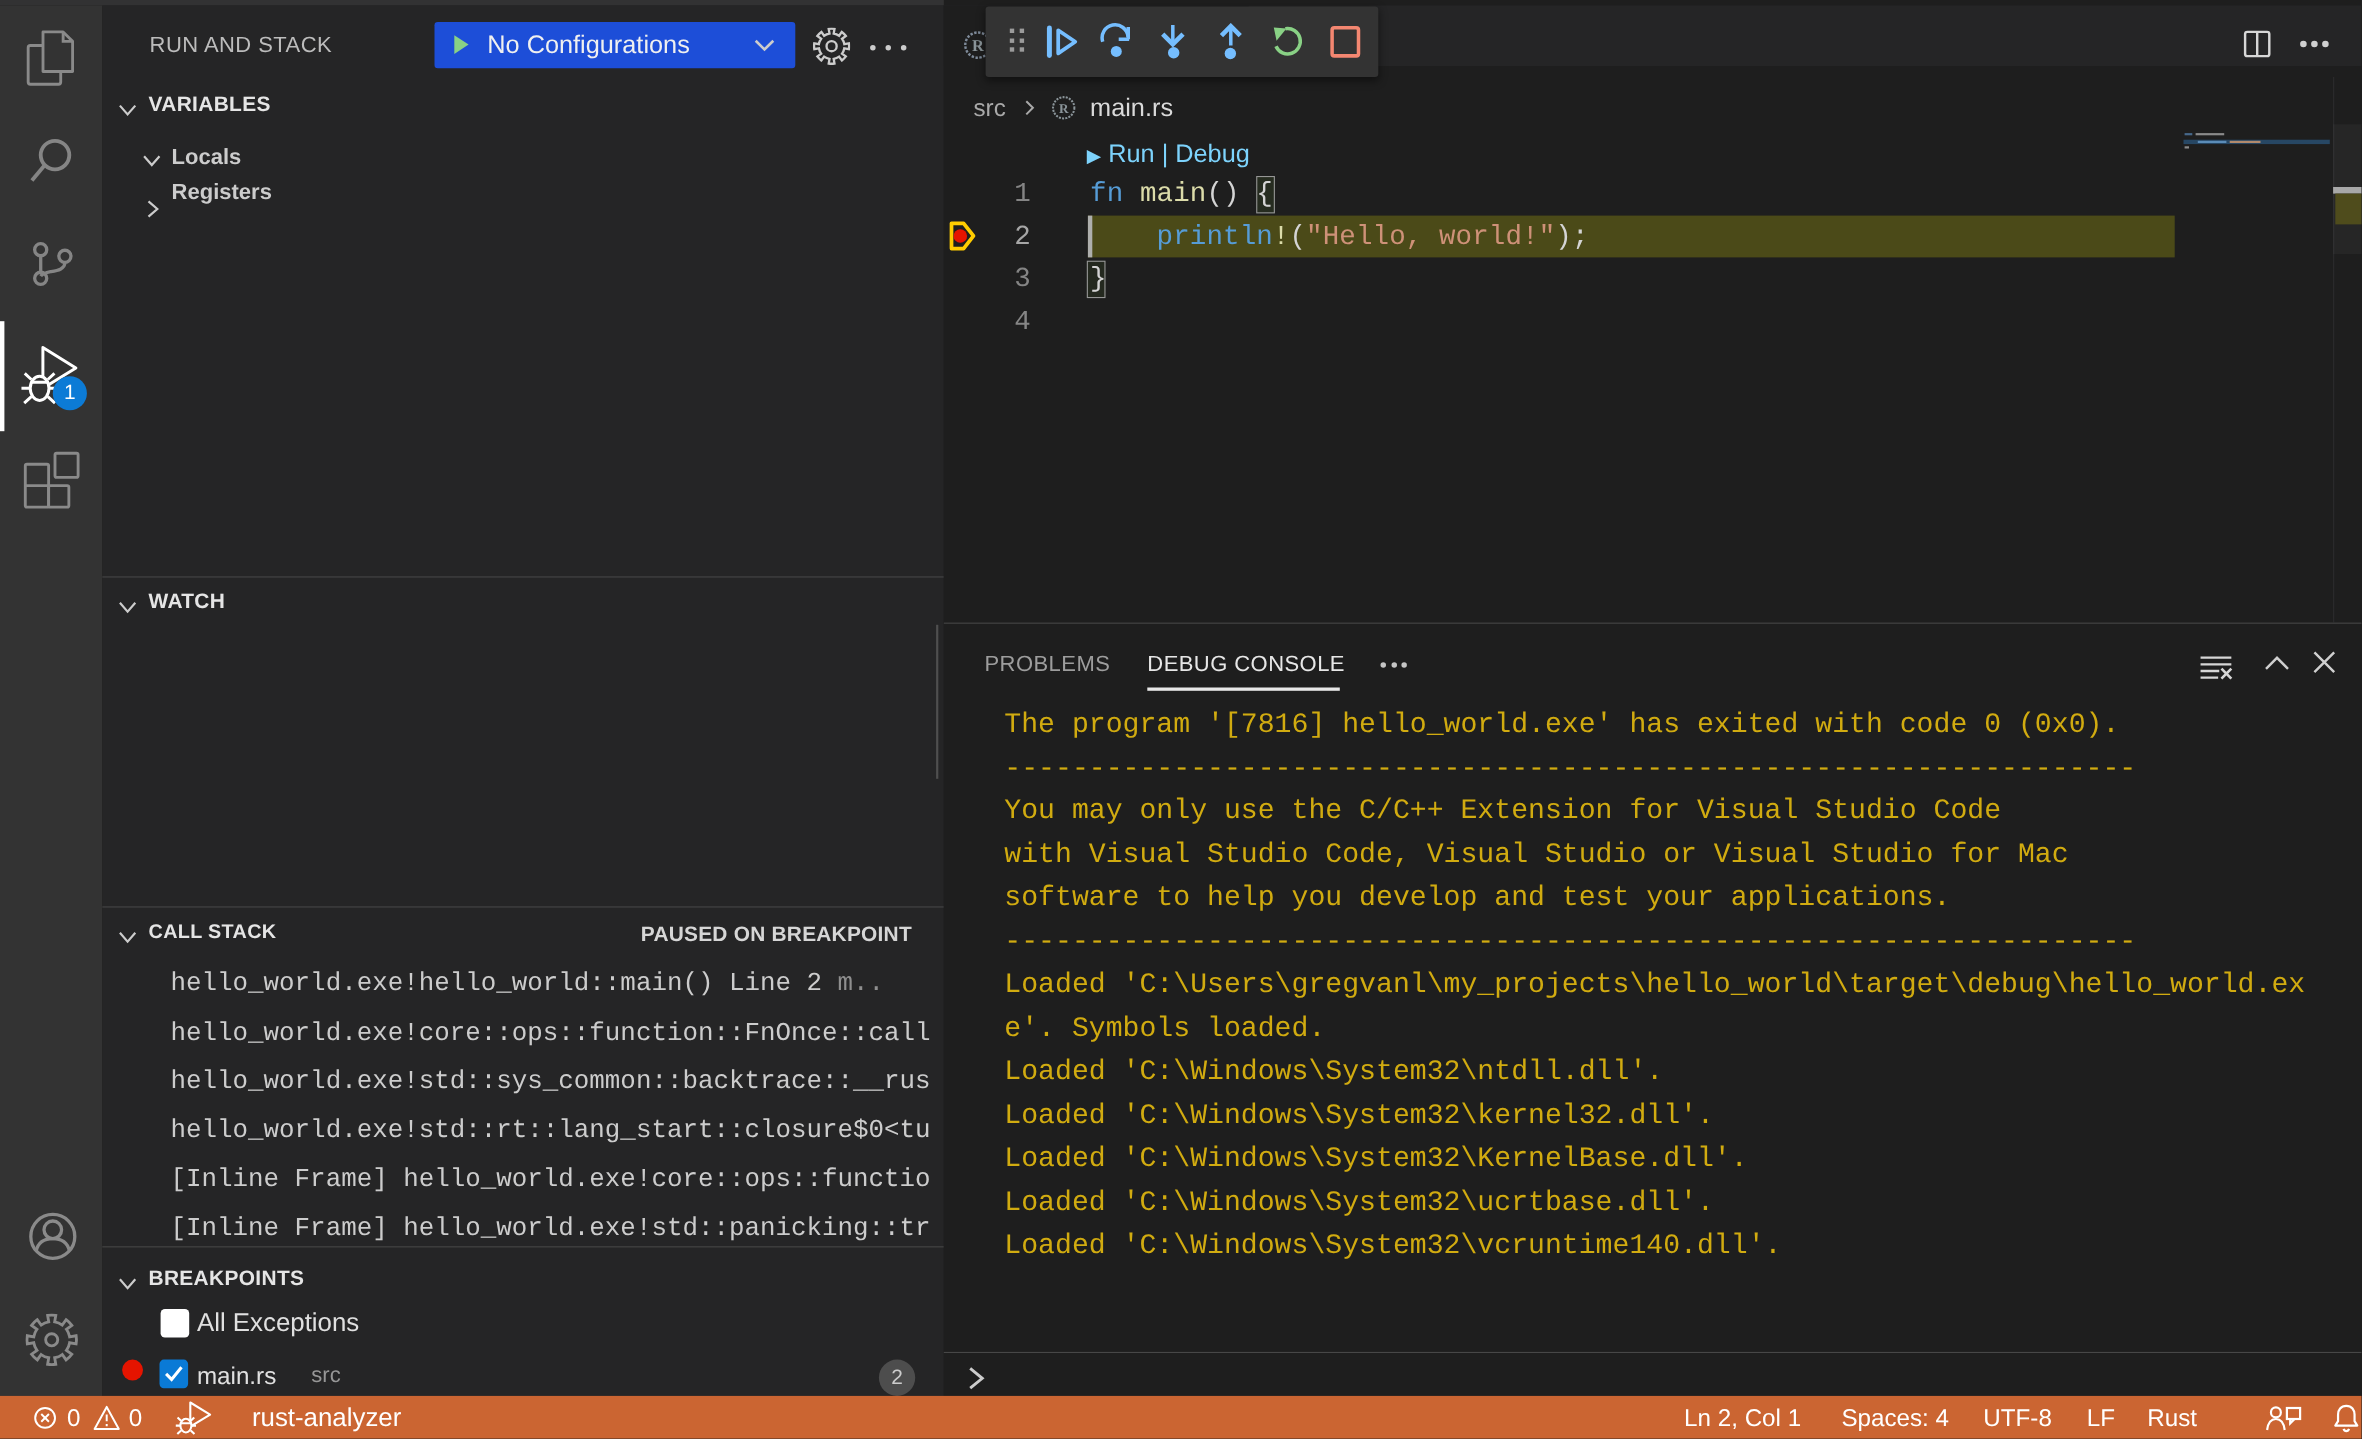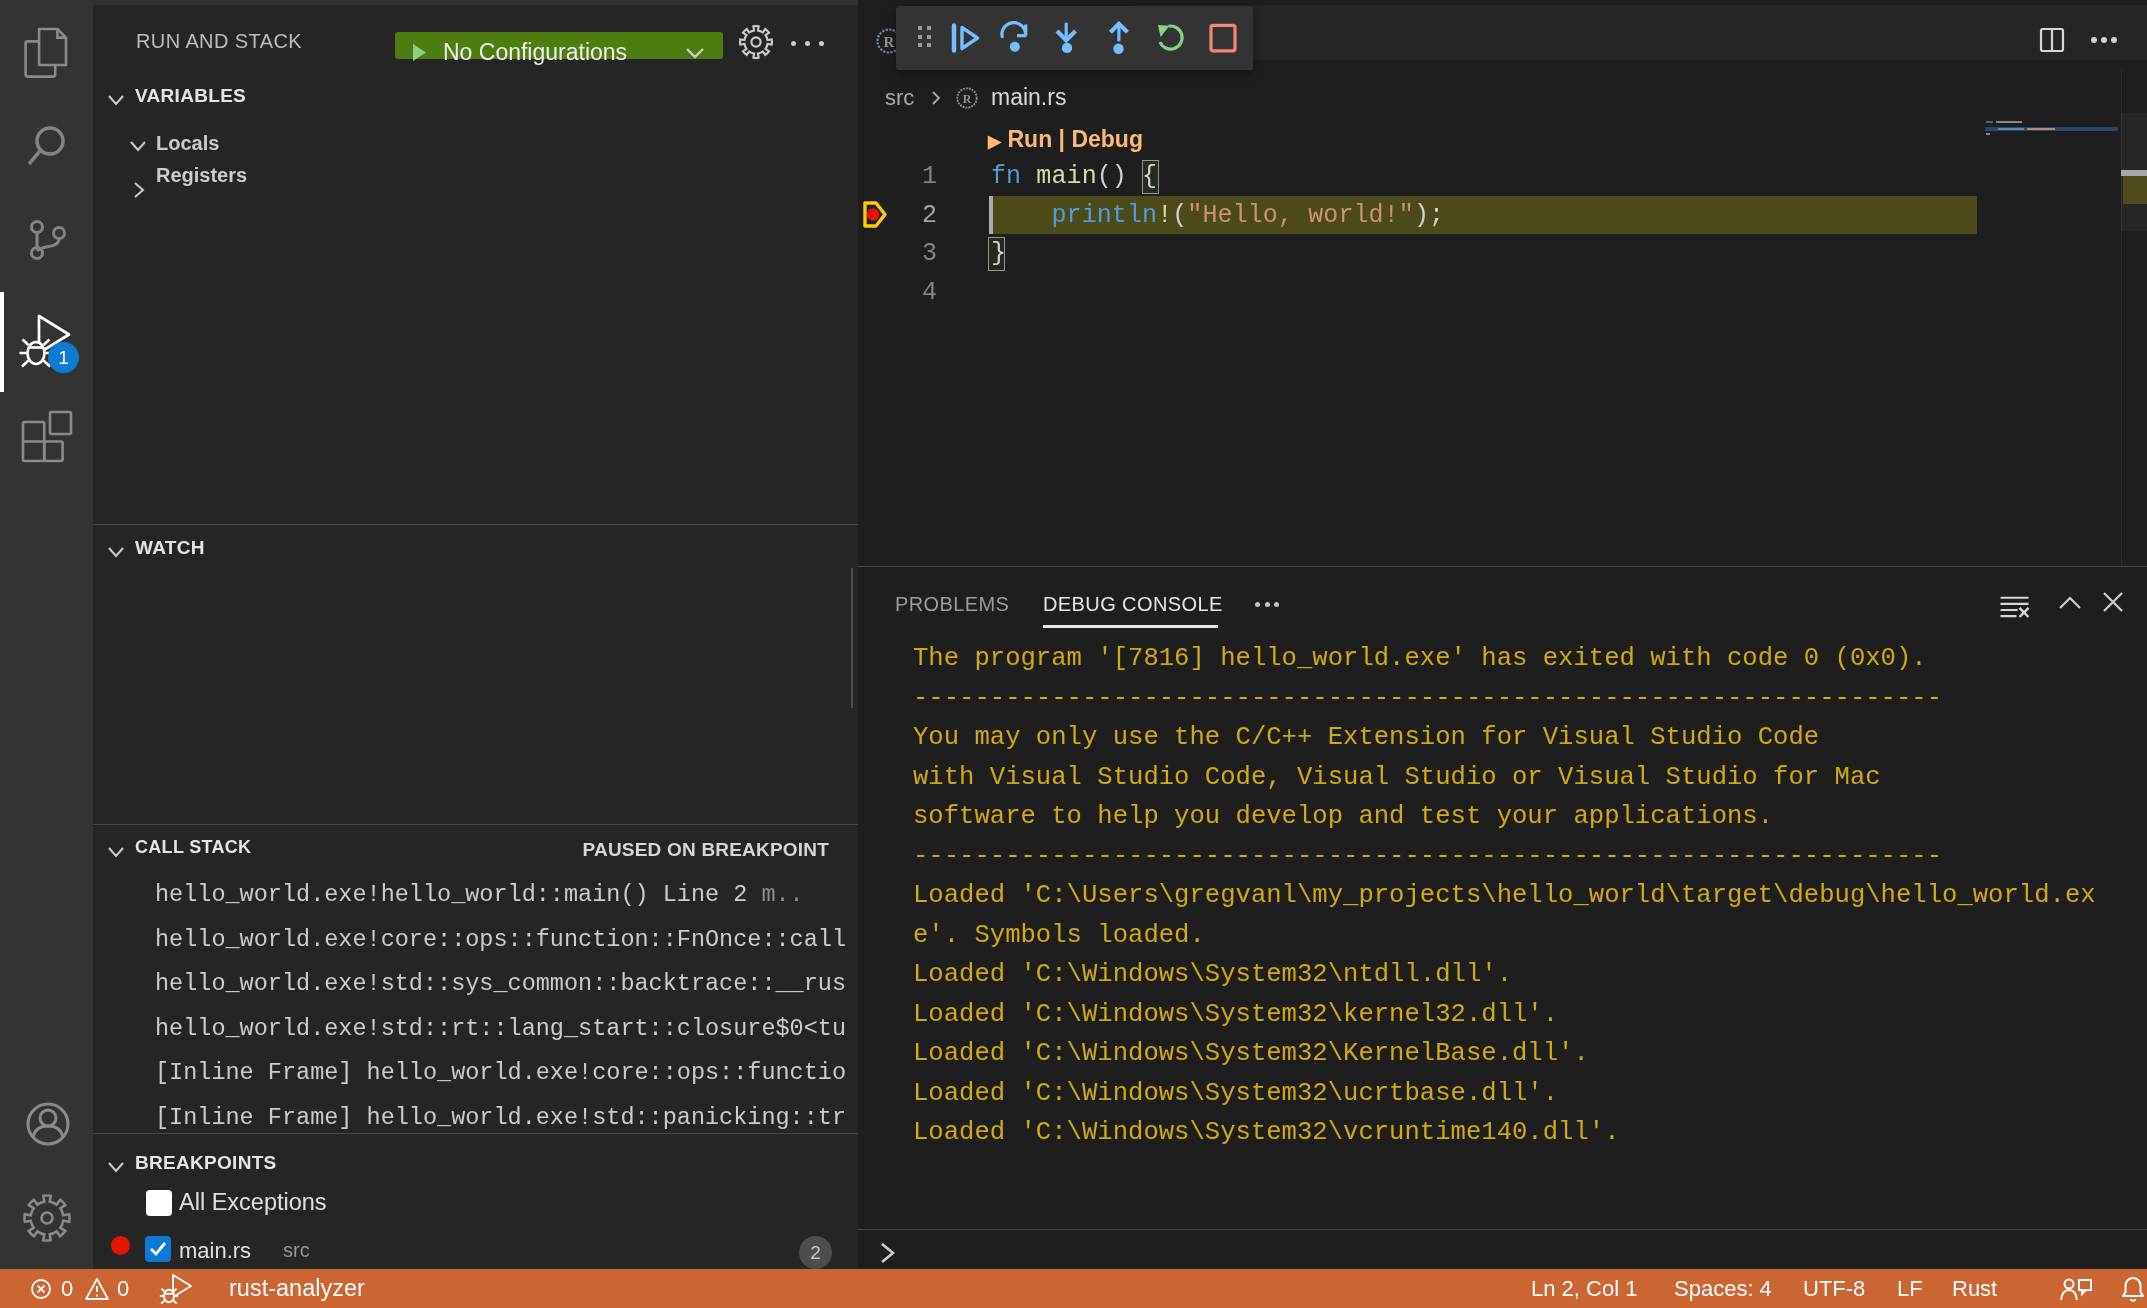--- a/index.html
+++ b/index.html
@@ -65,21 +65,21 @@
   <svg class="abs" style="left:23px;top:1189px" width="48" height="48" viewBox="0 0 48 48" fill="none" stroke="#8a8a8a" stroke-width="2.6">
     <circle cx="24" cy="24" r="5.5"></circle>
     <path d="M20.3 1.8 A22 22 0 0 1 27.7 1.8 L26.7 7.7 A16 16 0 0 1 33.6 10.6 L37.1 5.7 A22 22 0 0 1 42.3 10.9 L37.4 14.4 A16 16 0 0 1 40.3 21.3 L46.2 20.3 A22 22 0 0 1 46.2 27.7 L40.3 26.7 A16 16 0 0 1 37.4 33.6 L42.3 37.1 A22 22 0 0 1 37.1 42.3 L33.6 37.4 A16 16 0 0 1 26.7 40.3 L27.7 46.2 A22 22 0 0 1 20.3 46.2 L21.3 40.3 A16 16 0 0 1 14.4 37.4 L10.9 42.3 A22 22 0 0 1 5.7 37.1 L10.6 33.6 A16 16 0 0 1 7.7 26.7 L1.8 27.7 A22 22 0 0 1 1.8 20.3 L7.7 21.3 A16 16 0 0 1 10.6 14.4 L5.7 10.9 A22 22 0 0 1 10.9 5.7 L14.4 10.6 A16 16 0 0 1 21.3 7.7 Z"></path>
   </svg>
 </div>
 
 <div class="abs" id="sidebar" style="left:93px;top:5px;width:765px;height:1264px;background:#252526;color:#cccccc;">
 
   <div class="abs" style="left:43px;top:25px;font-size:20px;color:#bcbcbc;letter-spacing:0.4px;">RUN AND STACK</div>
 
-  <div class="abs" style="left:302px;top:15px;width:328px;height:27px;background:#4d7c0f;border-radius:3px;margin-top:12px;">
+  <div class="abs" style="left:302px;top:15px;width:328px;height:42px;background:#1d4ed8;border-radius:3px;">
     <svg class="abs" style="left:11px;top:8px" width="25" height="25" viewBox="0 0 25 25">
         <path d="M7 4 L20 12.5 L7 21 Z" fill="#89d185"></path>
       </svg>
     <div class="abs" style="left:48px;top:7px;font-size:23px;color:#f0f0f0;">No Configurations</div>
     <svg class="abs" style="left:288px;top:12px" width="24" height="18" viewBox="0 0 24 18" fill="none" stroke="#cccccc" stroke-width="2.4">
         <path d="M4 5 L12 13 L20 5"></path>
       </svg>
   </div>
 
   <svg class="abs" style="left:646px;top:20px" width="34" height="34" viewBox="0 0 48 48" fill="none" stroke="#cccccc" stroke-width="3">
@@ -170,21 +170,21 @@
   <div class="abs" style="left:27px;top:85px;font-size:22px;color:#a9a9a9;">src</div>
   <svg class="abs" style="left:69px;top:88px" width="18" height="20" viewBox="0 0 18 20" fill="none" stroke="#a9a9a9" stroke-width="1.8">
       <path d="M6 4 L12 10 L6 16"></path>
     </svg>
   <svg class="abs" style="left:97px;top:86px" width="24" height="24" viewBox="0 0 26 26">
     <circle cx="13" cy="13" r="10.5" fill="none" stroke="#8a9499" stroke-width="2" stroke-dasharray="2 1.2"></circle>
     <text x="13" y="18" font-size="13" font-weight="bold" fill="#8a9499" text-anchor="middle" font-family="Liberation Serif">R</text>
   </svg>
   <div class="abs" style="left:133px;top:84px;font-size:23px;color:#dadada;">main.rs</div>
 
-  <div class="abs" style="left:130px;top:126px;font-size:23px;color:#fdba74;font-weight:bold;"><span style="font-size:17px;">▶</span> Run | Debug</div>
+  <div class="abs" style="left:130px;top:126px;font-size:23px;color:#7dd3fc;"><span style="font-size:17px;">▶</span> Run | Debug</div>
 
   <div class="abs" style="left:131px;top:196px;width:988px;height:38px;background:#4b4a18;"></div>
 
   <div class="abs" style="left:131px;top:196px;width:4px;height:38px;background:#aeafad;"></div>
 
   <div class="abs" style="left:284px;top:160px;width:17px;height:34px;border:1.5px solid #969696;background:#262c20;"></div>
   <div class="abs" style="left:130px;top:237px;width:17px;height:34px;border:1.5px solid #969696;background:#24291f;"></div>
 
   <div class="mono abs" style="left:0px;top:158px;width:79px;text-align:right;font-size:25px;line-height:38.5px;color:#858585;">1<br><span style="color:#a6a6a6">2</span><br>3<br>4</div>
 

